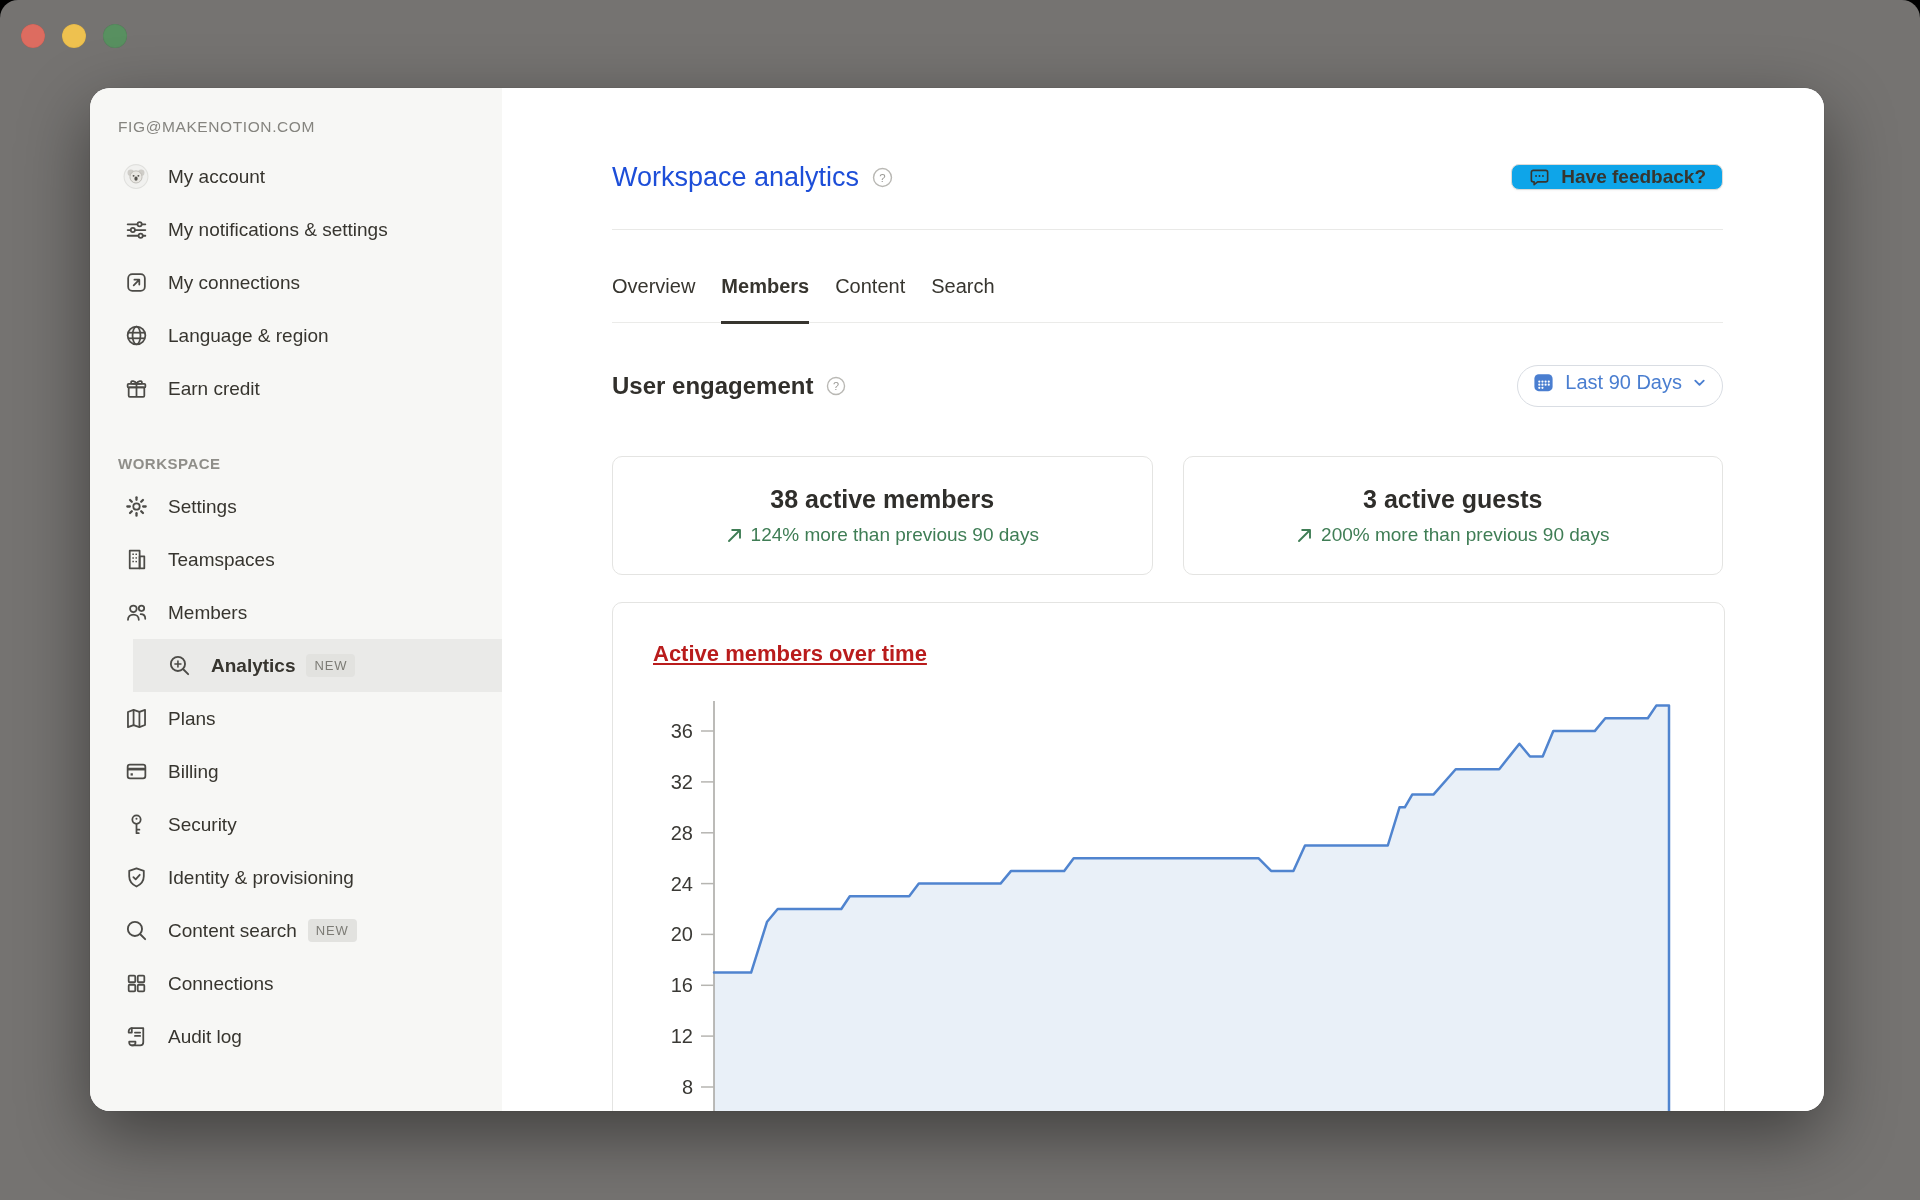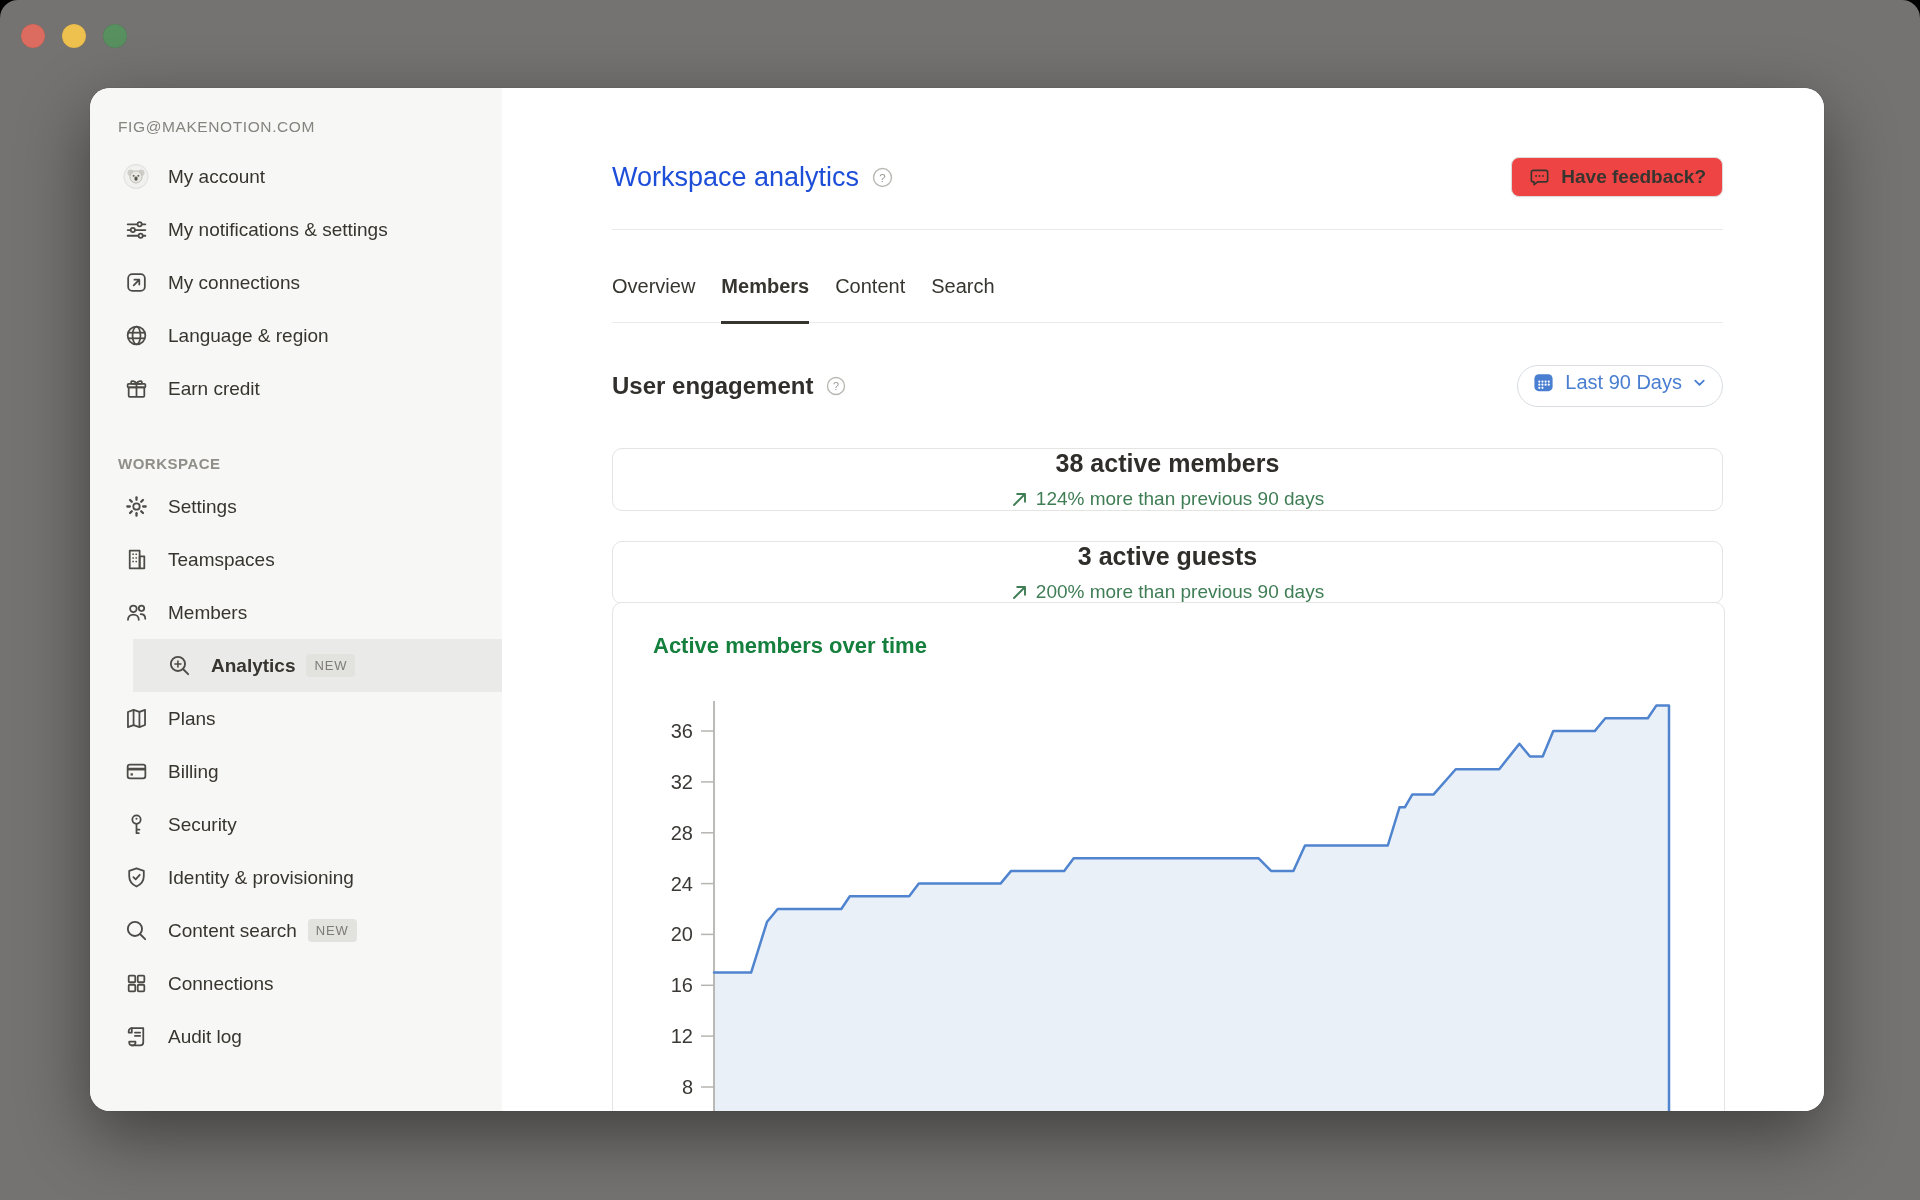--- a/index.html
+++ b/index.html
@@ -34,49 +34,49 @@
   .badge { margin-left:11px; background:#e2e2df; color:#7c7b75; font-size:13px; font-weight:500;
            letter-spacing:.8px; padding:4px 8px; border-radius:4px; }
   .section-label { margin:40px 0 8px 28px; font-size:15px; font-weight:600; letter-spacing:.5px; color:#8f8e89; }
 
   
   .main { position:relative; flex:1; background:#fff; }
   .header-row { position:absolute; top:67px; left:110px; right:101px; height:44px;
                 display:flex; align-items:center; }
   .page-title { font-size:27px; font-weight:400; color:#1d4ed8; }
   .help { margin-left:13px; display:flex; }
-  .feedback-btn { margin-left:auto; display:flex; align-items:center; gap:10px; height:40px;
-                  padding:0 16px; border:1px solid #dcdbd8; border-radius:8px; background:#ef4444;
+  .feedback-btn { margin-left:auto; display:flex; align-items:center; gap:10px; height:26px;
+                  padding:0 16px; border:1px solid #dcdbd8; border-radius:8px; background:#0ea5e9;
                   font-size:19px; font-weight:600; color:#37352f; cursor:pointer;
                   box-shadow:0 1px 2px rgba(0,0,0,.04); }
   .divider { position:absolute; top:141px; left:110px; right:101px; height:1px; background:#e9e9e7; }
 
   .tabs { position:absolute; top:186px; left:110px; right:101px; display:flex; gap:26px;
           border-bottom:1px solid #ebebe9; }
   .tab { position:relative; font-size:20px; line-height:24px; padding-bottom:24px; color:#37352f; cursor:pointer; }
   .tab.active { font-weight:600; }
   .tab.active::after { content:''; position:absolute; left:0; right:0; bottom:-2px; height:3px; background:#37352f; }
 
   .engage-row { position:absolute; top:276px; left:110px; right:101px; height:44px;
                 display:flex; align-items:center; }
   .engage-title { font-size:24px; font-weight:700; color:#312f2b; }
   .range-pill { margin-left:auto; display:flex; align-items:center; gap:10px; height:42px;
                 padding:0 15px 8px 14px; border:1px solid #d9dde3; border-radius:21px; background:#fff;
                 font-size:20px; font-weight:500; color:#4a7ed0; cursor:pointer; }
 
-  .cards { position:absolute; top:360px; left:110px; right:101px; height:119px; display:flex; gap:30px;flex-direction:column; }
+  .cards { position:absolute; top:368px; left:110px; right:101px; height:119px; display:flex; gap:30px; }
   .stat-card { flex:1; border:1px solid #e4e4e2; border-radius:10px; background:#fff;
                display:flex; flex-direction:column; align-items:center; justify-content:center; }
   .stat-value { font-size:25px; font-weight:700; color:#2f2e2b; }
   .stat-delta { margin-top:10px; display:flex; align-items:center; gap:8px;
                 font-size:19px; color:#3f7d55; }
 
   .chart-card { position:absolute; top:514px; left:110px; right:99px; bottom:-20px;
                 border:1px solid #e4e4e2; border-radius:10px; background:#fff; overflow:hidden; }
-  .chart-title { position:absolute; left:40px; top:30px; font-size:22px; font-weight:700; color:#15803d; }
+  .chart-title { position:absolute; left:40px; top:38px; font-size:22px; font-weight:700; color:#b91c1c;text-decoration:underline; }
   #chart-svg { position:absolute; left:0; top:0; }
 
   svg.ic { display:block; }
 </style>
 </head>
 <body>
 
 <div class="desktop">
 
   <div class="traffic">

